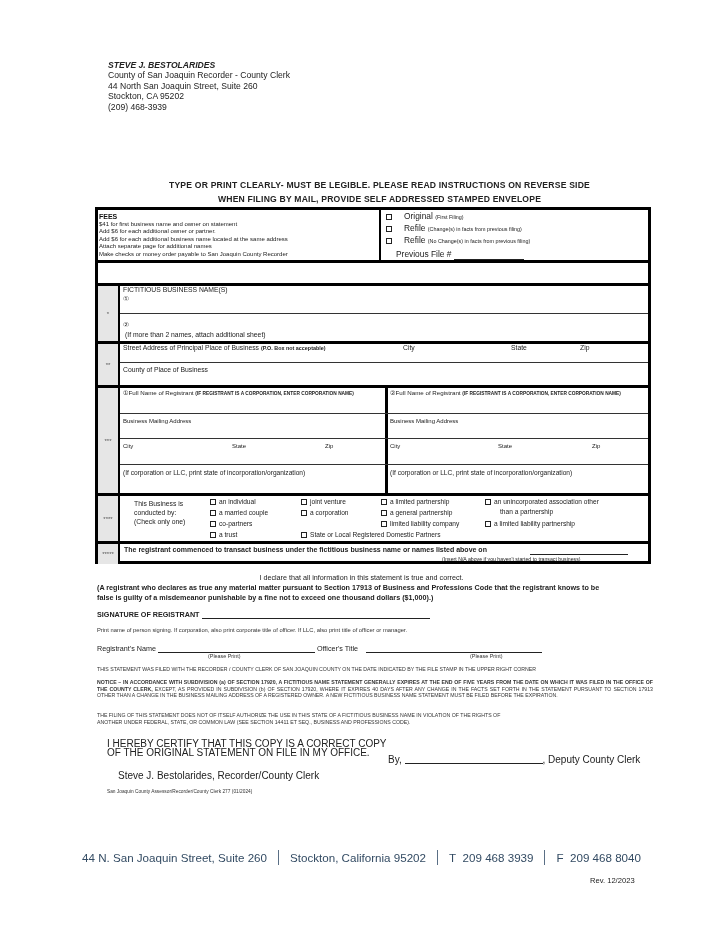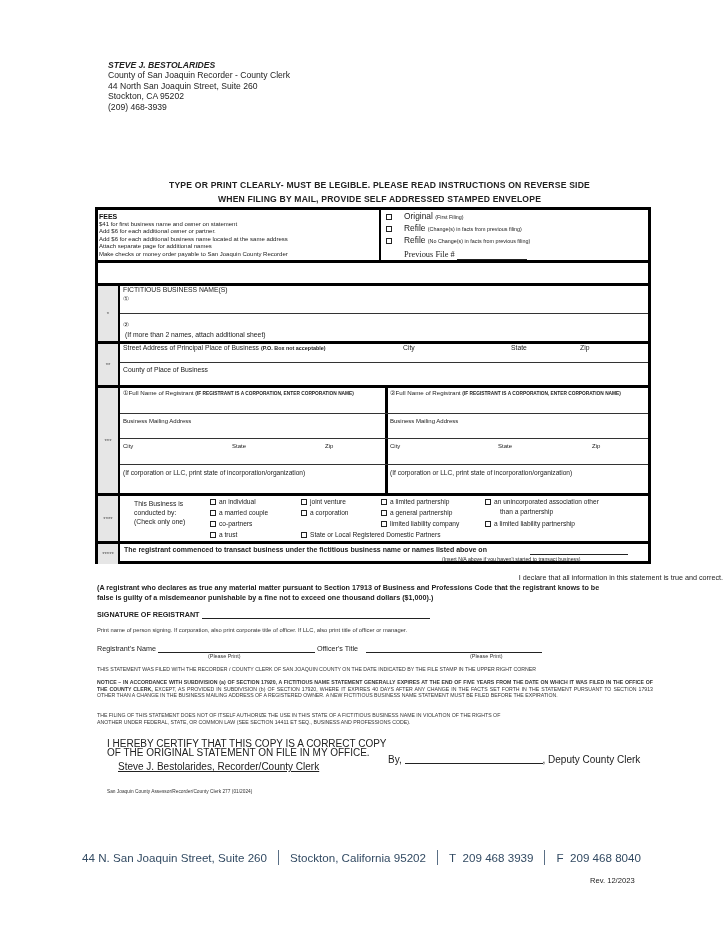--- a/index.html
+++ b/index.html
@@ -57,21 +57,21 @@
       <div class="small">Add $6 for each additional owner or partner.</div>
       <div class="small">Add $6 for each additional business name located at the same address</div>
       <div class="small">Attach separate page for additional names</div>
       <div class="small">Make checks or money order payable to San Joaquin County Recorder</div>
     </div>
     <div style="position:absolute; left:281px; top:0; bottom:0; border-left:2px solid #000;"></div>
     <div style="position:absolute; left:288px; top:1px; font-size:8.4px; color:#222; line-height:11px;">
       <div><span class="cb"></span><span style="margin-left:9px">Original</span> <span style="font-size:5.4px">(First Filing)</span></div>
       <div><span class="cb"></span><span style="margin-left:9px">Refile</span> <span style="font-size:5.4px">(Change(s) in facts from previous filing)</span></div>
       <div><span class="cb"></span><span style="margin-left:9px">Refile</span> <span style="font-size:5.4px">(No Change(s) in facts from previous filing)</span></div>
-      <div style="margin-left:18px; margin-top:2px;font-family:Liberation Serif, serif;"><span>Previous File #</span> <span class="line" style="width:70px; height:9px;"></span></div>
+      <div style="margin-left:10px; margin-top:2px;"><span>Previous File #</span> <span class="line" style="width:70px; height:9px;"></span></div>
     </div>
   </div>
   <div class="hline thick" style="top:50px;"></div>
 
   <div class="hline thick" style="top:73px;"></div>
 
   <div class="row" style="top:76px; height:55px;">
     <div class="stripe" style="top:0; height:55px;">*</div>
     <div class="lbl" style="left:25px; top:0;">FICTITIOUS BUSINESS NAME(S)</div>
     <div class="lbl" style="left:25px; top:9px;">①</div>
@@ -142,21 +142,21 @@
   <div class="hline thick" style="top:331px;"></div>
 
   <div class="row" style="top:334px; height:20px;">
     <div class="stripe" style="top:0; height:20px;">*****</div>
     <div class="lbl" style="left:26px; top:2px; font-size:7px; font-weight:bold;">The registrant commenced to transact business under the fictitious business name or names listed above on</div>
     <div style="position:absolute; left:432px; top:1px; width:98px; height:9px; border-bottom:1px solid #222;"></div>
     <div class="lbl" style="left:344px; top:12px; font-size:5.2px;">(Insert N/A above if you haven't started to transact business)</div>
   </div>
 </div>
 
-<div class="abs decl" style="left:0; width:723px; top:573px; text-align:right;">I declare that all information in this statement is true and correct.</div>
+<div class="abs decl" style="left:0; width:723px; top:573px; text-align:center;">I declare that all information in this statement is true and correct.</div>
 <div class="abs decl" style="left:97px; top:583px; width:560px; font-weight:bold; line-height:9.6px;">
   <div>(A registrant who declares as true any material matter pursuant to Section 17913 of Business and Professions Code that the registrant knows to be</div>
   <div>false is guilty of a misdemeanor punishable by a fine not to exceed one thousand dollars ($1,000).)</div>
 </div>
 
 <div class="abs sig" style="left:97px; top:609px; font-weight:bold;">
   <span>SIGNATURE OF REGISTRANT</span>
   <span class="line" style="width:228px; height:9px;"></span>
 </div>
 <div class="abs" style="left:97px; top:627px; font-size:5.8px; color:#333;">Print name of person signing. If corporation, also print corporate title of officer. If LLC, also print title of officer or manager.</div>
@@ -169,21 +169,21 @@
 <div class="abs" style="left:208px; top:653px; font-size:5.4px; color:#333;">(Please Print)</div>
 <div class="abs" style="left:470px; top:653px; font-size:5.4px; color:#333;">(Please Print)</div>
 
 <div class="abs tiny" style="left:97px; top:666px; width:556px;">THIS STATEMENT WAS FILED WITH THE RECORDER / COUNTY CLERK OF SAN JOAQUIN COUNTY ON THE DATE INDICATED BY THE FILE STAMP IN THE UPPER RIGHT CORNER</div>
 <div class="abs tiny" style="left:97px; top:679px; width:556px; text-align:justify;"><b>NOTICE – IN ACCORDANCE WITH SUBDIVISION (a) OF SECTION 17920, A FICTITIOUS NAME STATEMENT GENERALLY EXPIRES AT THE END OF FIVE YEARS FROM THE DATE ON WHICH IT WAS FILED IN THE OFFICE OF THE COUNTY CLERK,</b><span> EXCEPT, AS PROVIDED IN SUBDIVISION (b) OF SECTION 17920, WHERE IT EXPIRES 40 DAYS AFTER ANY CHANGE IN THE FACTS SET FORTH IN THE STATEMENT PURSUANT TO SECTION 17913 OTHER THAN A CHANGE IN THE BUSINESS MAILING ADDRESS OF A REGISTERED OWNER. A NEW FICTITIOUS BUSINESS NAME STATEMENT MUST BE FILED BEFORE THE EXPIRATION.</span></div>
 <div class="abs tiny" style="left:97px; top:712px; width:420px;">THE FILING OF THIS STATEMENT DOES NOT OF ITSELF AUTHORIZE THE USE IN THIS STATE OF A FICTITIOUS BUSINESS NAME IN VIOLATION OF THE RIGHTS OF ANOTHER UNDER FEDERAL, STATE, OR COMMON LAW (SEE SECTION 14411 ET SEQ., BUSINESS AND PROFESSIONS CODE).</div>
 
 <div class="abs cert" style="left:107px; top:739px;">
   <div>I HEREBY CERTIFY THAT THIS COPY IS A CORRECT COPY</div>
   <div>OF THE ORIGINAL STATEMENT ON FILE IN MY OFFICE.</div>
-  <div style="margin-top:5px; text-decoration:underline;padding-left:11px;">Steve J. Bestolarides, Recorder/County Clerk</div>
+  <div style="margin-top:14px; padding-left:11px;">Steve J. Bestolarides, Recorder/County Clerk</div>
 </div>
 <div class="abs cert" style="left:388px; top:755px;">
   <span>By,</span>
   <span class="line" style="width:138px; height:8px;"></span><span>, Deputy County Clerk</span>
 </div>
 <div class="abs" style="left:107px; top:789px; font-size:4.8px; color:#333;">San Joaquin County Assessor/Recorder/County Clerk 277 (01/2024)</div>
 
 <div class="abs footer">
   <span>44 N. San Joaquin Street, Suite 260</span><span class="sep"></span><span>Stockton, California 95202</span><span class="sep"></span><span>T</span>&nbsp;&nbsp;<span>209 468 3939</span><span class="sep"></span><span>F</span>&nbsp;&nbsp;<span>209 468 8040</span>
 </div>

